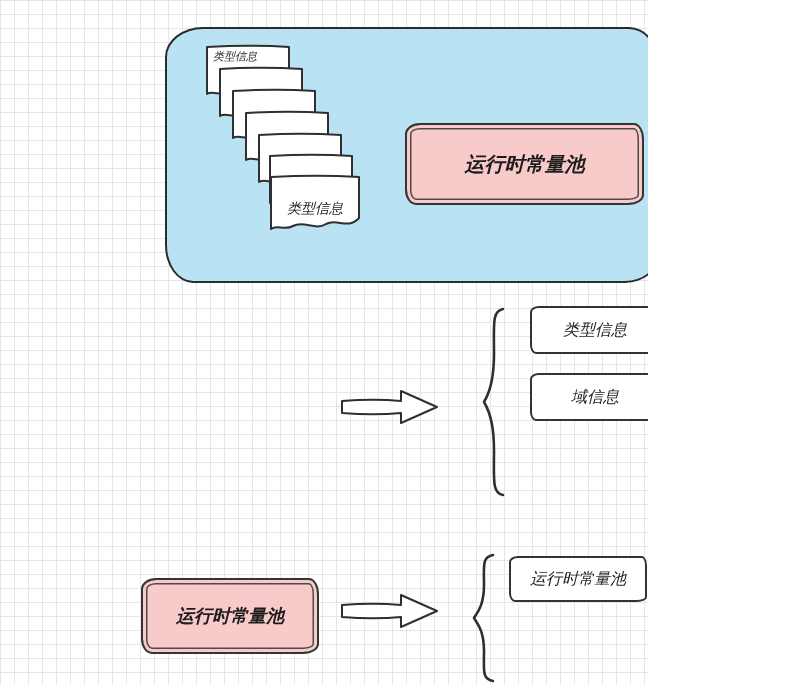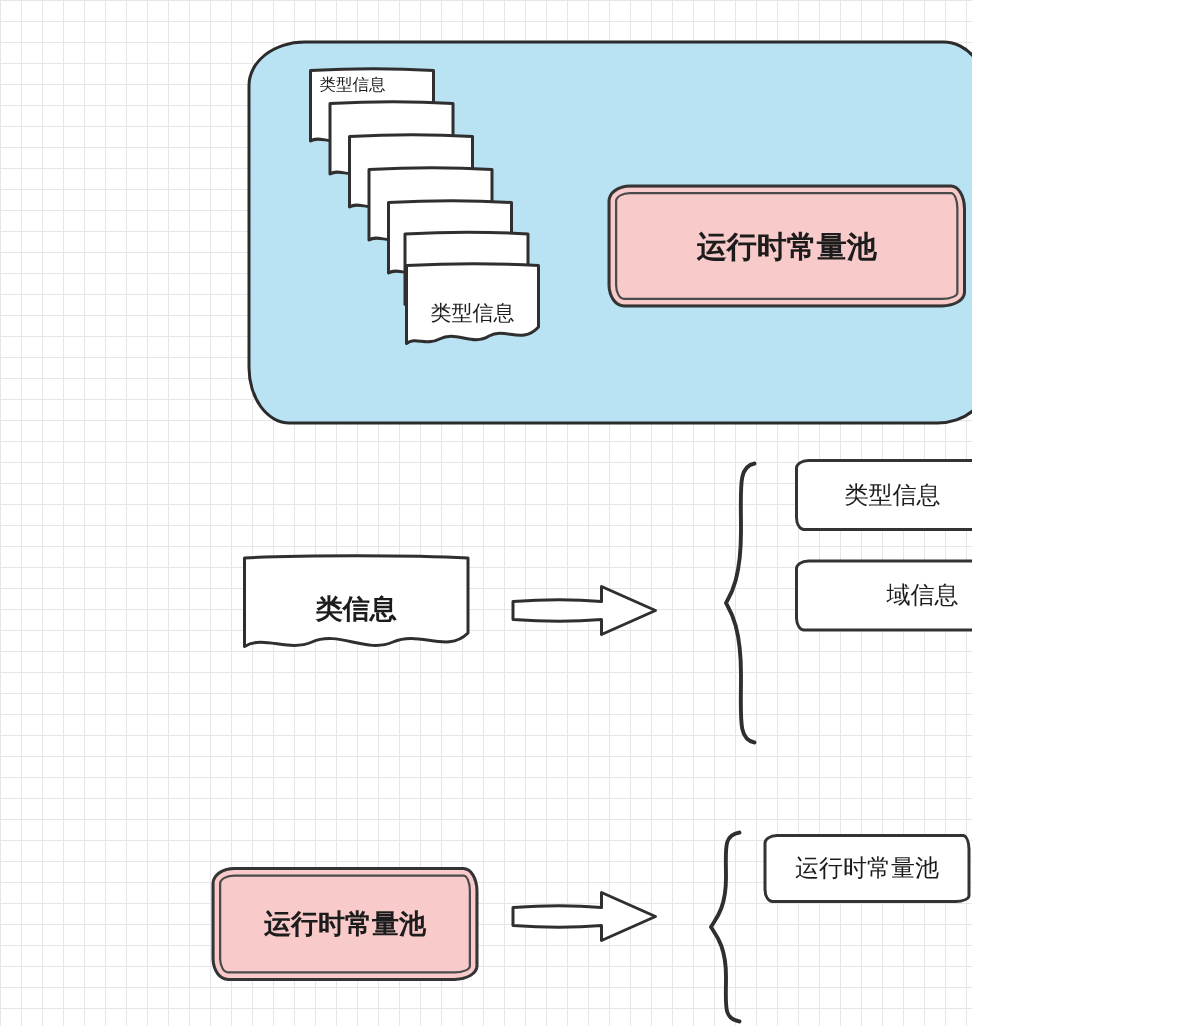--- a/index.html
+++ b/index.html
@@ -10,20 +10,21 @@
   }
   #canvas{
     position:relative;
     width:648px;height:684px;
     overflow:hidden;
     background-color:#ffffff;
     background-image:
       linear-gradient(#e4e6e7 1px, transparent 1px),
       linear-gradient(90deg, #e4e6e7 1px, transparent 1px);
     background-size:14px 14px;
+    font-style:italic;
   }
   .abs{position:absolute;}
   .center{display:flex;align-items:center;justify-content:center;text-align:right;}
 
   
   .method-area{
     left:165px;top:27px;width:490px;height:252px;
     background:#b9e2f2;
     border:2.5px solid #2b2b2b;
     border-radius:38px 30px 34px 28px / 30px 36px 28px 38px;
@@ -103,39 +104,33 @@
     <svg width="94" height="64" viewBox="0 0 94 64">
       <path class="shape-stroke" d="M3 3 C32 1.5 64 1.5 91 3 L91 44 C80 56 69 44 58 50 C47 57 36 46 25 52 C16 57 9 50 3 55 Z"></path>
     </svg>
     <span class="lbl card-big-lbl">类型信息</span>
   </div>
 
   <div class="abs center pink-box pool-top">
     <span>运行时常量池</span>
   </div>
 
-  <div class="doc doc-class" style="left:160px;top:368px;">
-    <svg width="155" height="78" viewBox="0 0 155 78">
-      <path class="shape-stroke" d="M3 4 C40 2 115 2 152 4 L152 54 C138 68 120 52 102 60 C84 68 66 52 48 60 C32 67 16 55 3 63 Z"></path>
-    </svg>
-    <span class="lbl doc-class-lbl">类信息</span>
-  </div>
 
   <svg class="abs" style="left:340px;top:388px;" width="100" height="38" viewBox="0 0 100 38">
     <path class="shape-stroke" d="M2 13 C22 11.5 44 11.5 61 13 L61 3 L97 19 L61 35 L61 25 C44 26.5 22 26.5 2 25 Z"></path>
   </svg>
 
   <svg class="abs" style="left:482px;top:306px;" width="24" height="192" viewBox="0 0 24 192">
     <path class="brace-stroke" d="M21 3 C10 5 12 18 12 48 C12 82 4 92 2 96 C4 100 12 110 12 144 C12 174 10 187 21 189"></path>
   </svg>
 
   <div class="abs center item-box" style="left:530px;top:306px;width:126px;height:44px;">
     <span>类型信息</span>
   </div>
-  <div class="abs center item-box" style="left:530px;top:373px;width:126px;height:44px;padding-left:20px;">
+  <div class="abs center item-box" style="left:530px;top:373px;width:126px;height:44px;">
     <span>域信息</span>
   </div>
 
   <div class="abs center pink-box pool-bottom">
     <span>运行时常量池</span>
   </div>
 
   <svg class="abs" style="left:340px;top:592px;" width="100" height="38" viewBox="0 0 100 38">
     <path class="shape-stroke" d="M2 13 C22 11.5 44 11.5 61 13 L61 3 L97 19 L61 35 L61 25 C44 26.5 22 26.5 2 25 Z"></path>
   </svg>

